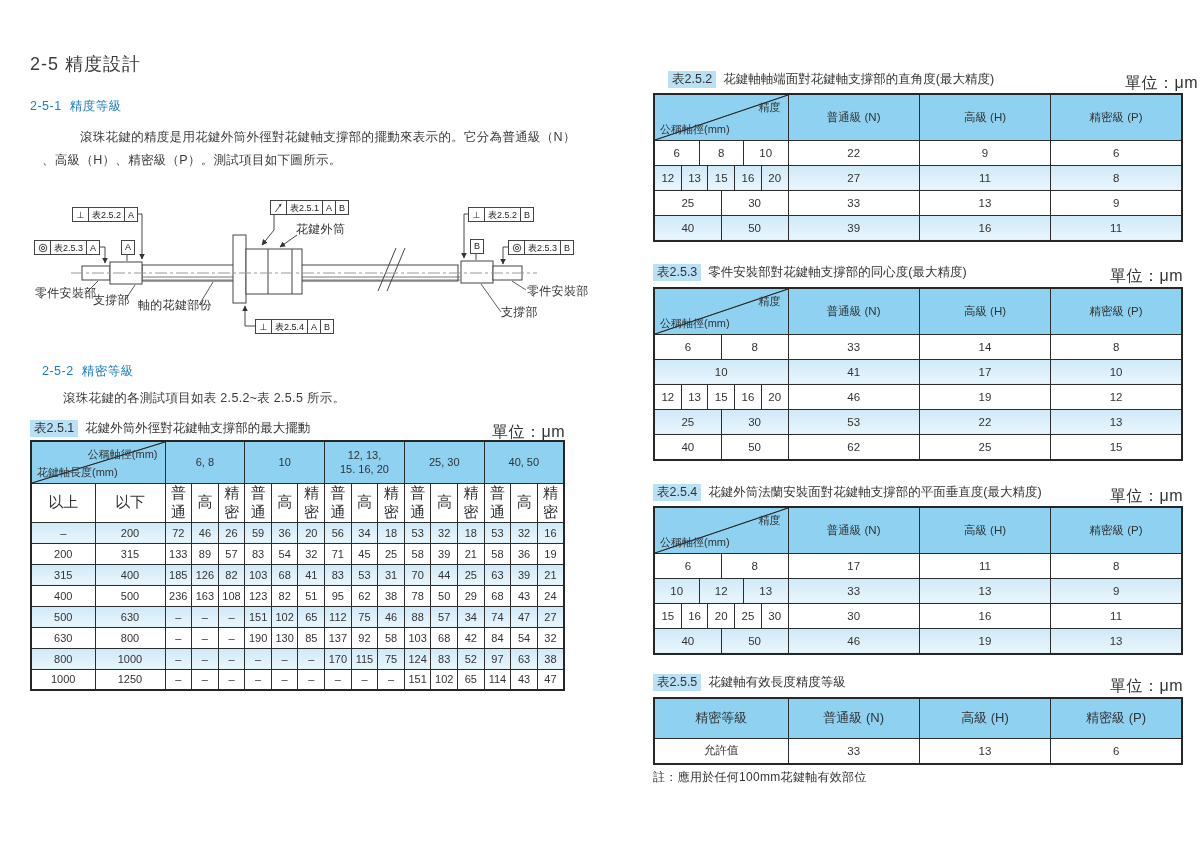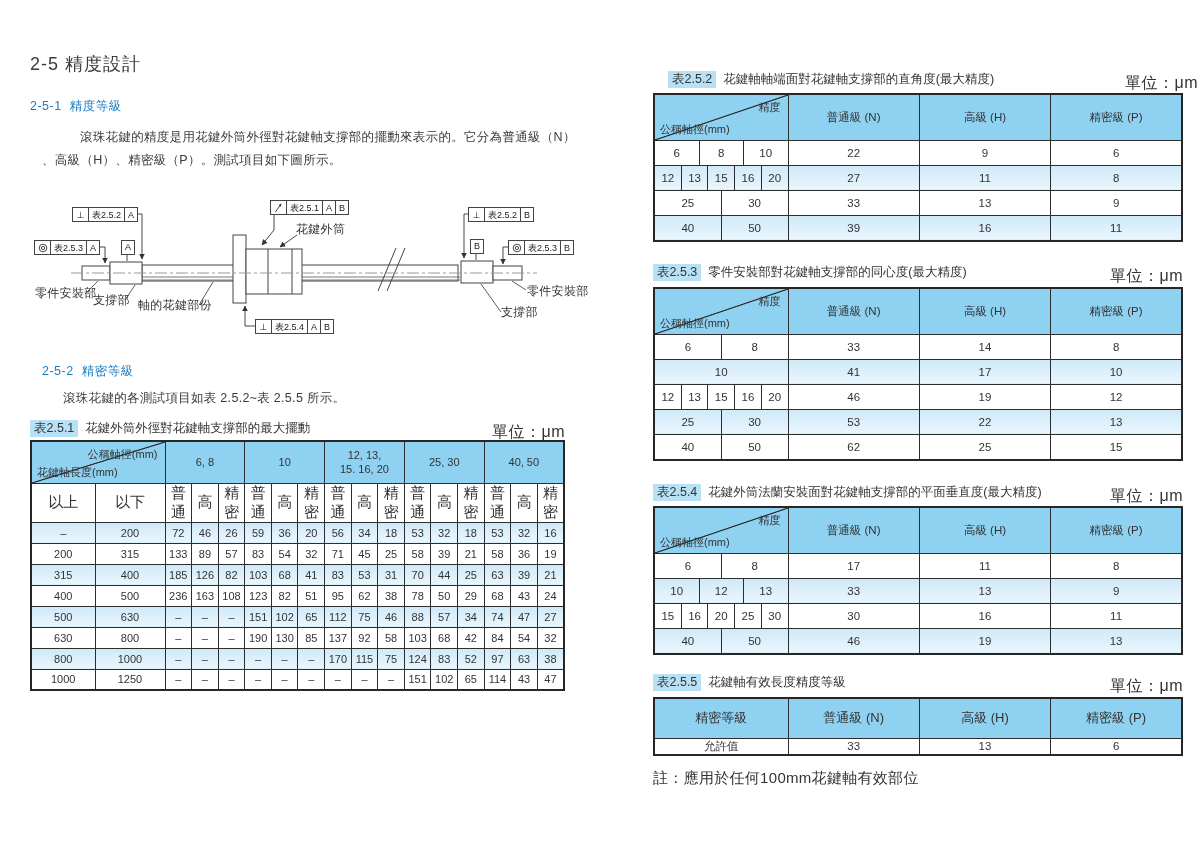--- a/index.html
+++ b/index.html
@@ -26,31 +26,31 @@
   table.t th,table.t td{border:1px solid #2d2d2d;padding:0;text-align:center;vertical-align:middle;font-weight:normal}
   tr.hdr th{background-color:#8ed1f0}
   .t251 tr.hdr{height:42px}
   .t251 tr.sub{height:20px}
   .t251 tbody tr{height:21px}
   .t251 .grp{white-space:pre-line;line-height:14px;font-size:11px}
   .t251 tr.sub th{font-size:15px;letter-spacing:-.3px}
   .tright tr.hdr{height:46px;font-size:11.5px}
   .tright tbody tr{height:24px;font-size:11.5px}
   .t255 tr.hdr{height:40px;font-size:13px}
-  .t255 tbody tr{height:16px;font-size:11.5px}
+  .t255 tbody tr{height:26px;font-size:11.5px}
   tr.alt td{background:linear-gradient(180deg,#cfe9f8 0%,#e9f6fd 100%)}
   th.corner{position:relative;
     background-image:linear-gradient(to bottom right,rgba(0,0,0,0) calc(50% - 1px),#2d2d2d calc(50% - .2px),#2d2d2d calc(50% + .2px),rgba(0,0,0,0) calc(50% + 1px));}
   .c-top{position:absolute;top:5px;right:7px;font-size:11px}
   .c-bot{position:absolute;bottom:3px;left:5px;font-size:11px}
   td.dia-cell{padding:0}
   .subcells{display:flex;align-items:stretch;height:24px}
   .subcells span{flex:1;display:flex;align-items:center;justify-content:center;border-right:1px solid #2d2d2d}
   .subcells span:last-child{border-right:none}
-  .note-text{font-size:15px;color:#333;letter-spacing:.3px}
+  .note-text{font-size:12px;color:#333;letter-spacing:.3px}
 
   
   .diagram{position:absolute;left:25px;top:190px;width:600px;height:160px}
   .dsvg{position:absolute;left:0;top:0}
   .fcf{position:absolute;display:flex;background:#fff;border:1px solid #444;height:13px;
        font-size:9px;line-height:12px;color:#222;white-space:nowrap}
   .fcf span{padding:0 3px;border-right:1px solid #444;display:flex;align-items:center}
   .fcf span:last-child{border-right:none}
   .fcf .fsym{width:11px;justify-content:center;padding:0 2px;font-size:9px}
   .datum{position:absolute;width:12px;height:13px;border:1px solid #444;background:#fff;

